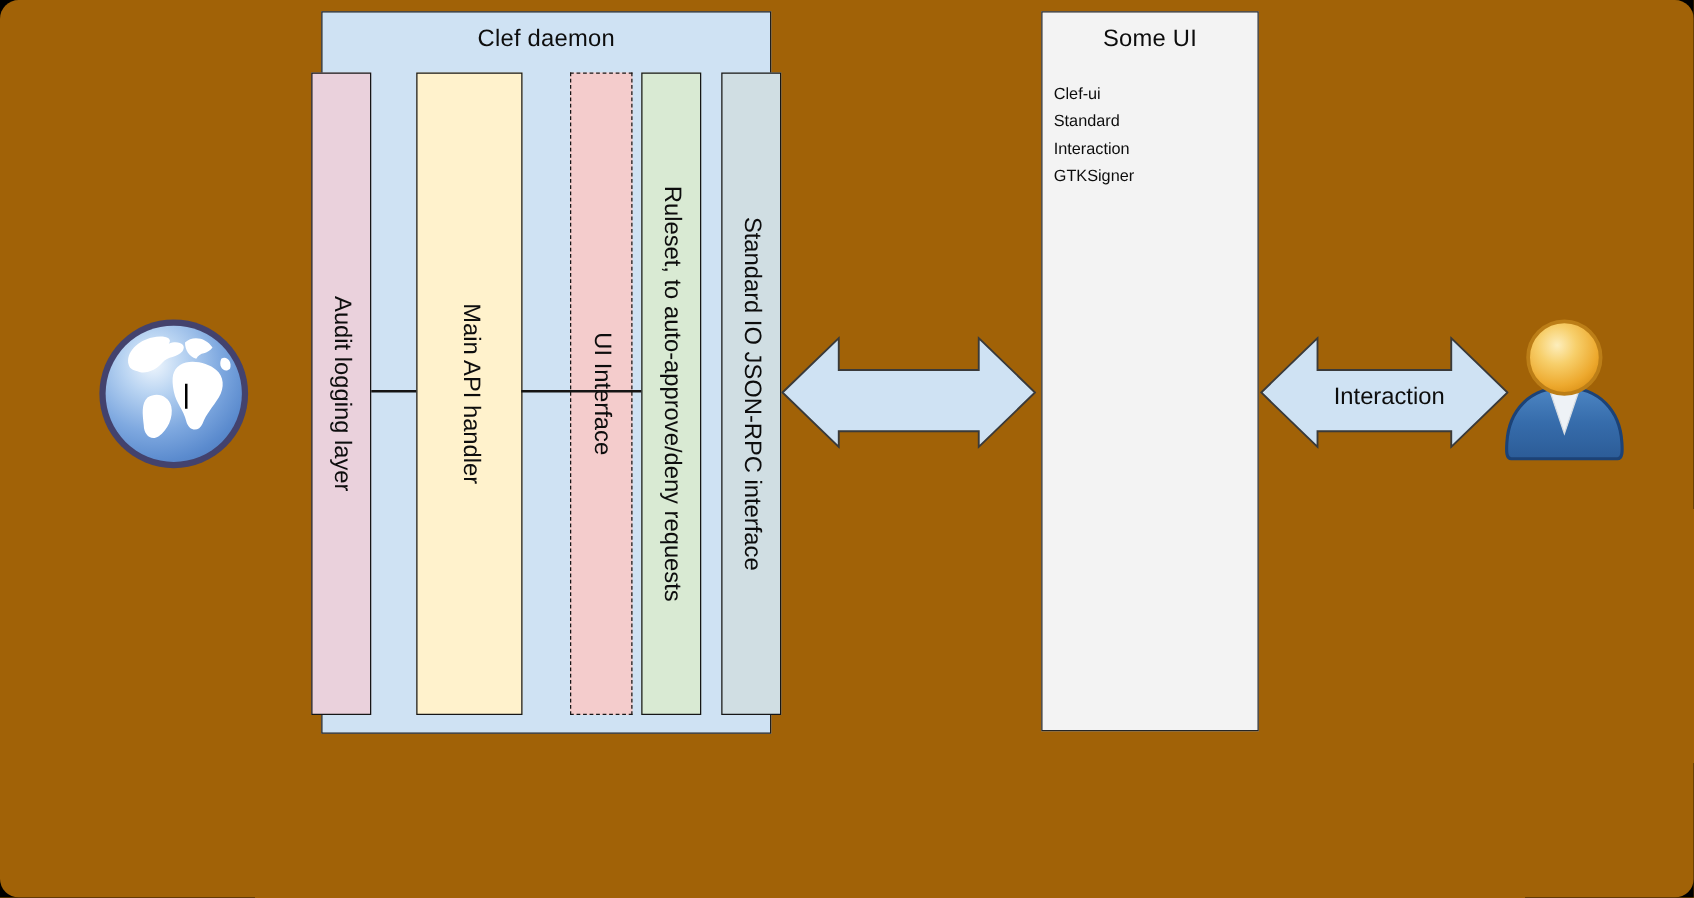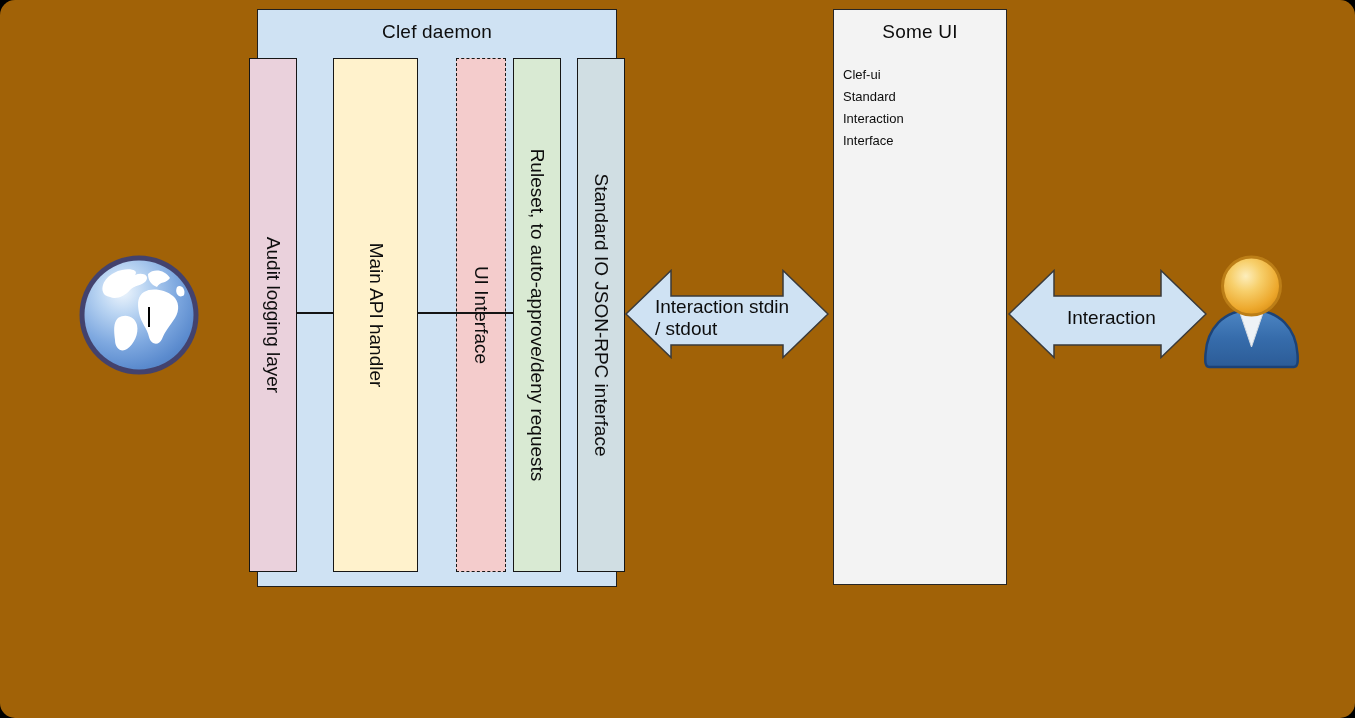--- a/index.html
+++ b/index.html
@@ -94,32 +94,28 @@
   <div class="bar bar-stdio" style="background-color: rgb(208, 222, 227);">
     <span class="vlabel">Standard IO JSON-RPC interface</span>
   </div>
 
   <div class="connector connector-1"></div>
   <div class="connector connector-2"></div>
 
   <svg class="arrow" style="left:625px" width="204" height="90" viewBox="0 0 204 90">
     <polygon points="1,45 46,1.5 46,27 158,27 158,1.5 203,45 158,88.5 158,76 46,76 46,88.5" fill="#cfe2f3" stroke="#3a3a3a" stroke-width="1.5"></polygon>
   </svg>
-  <div class="arrow-label arrow1-label">
-    <div>Interaction stdin</div>
-    <div>/ stdout</div>
-  </div>
 
   <div class="someui-box" style="background-color: rgb(243, 243, 243);">
     <div class="box-title">Some UI</div>
     <div class="someui-list">
       <div>Clef-ui</div>
       <div>Standard</div>
       <div>Interaction</div>
-      <div>Interface</div>
+      <div>GTKSigner</div>
     </div>
   </div>
 
   <svg class="arrow" style="left:1008px" width="199" height="90" viewBox="0 0 199 90">
     <polygon points="1,45 46,1.5 46,27 153,27 153,1.5 198,45 153,88.5 153,76 46,76 46,88.5" fill="#cfe2f3" stroke="#3a3a3a" stroke-width="1.5"></polygon>
   </svg>
   <div class="arrow-label arrow2-label">Interaction</div>
 
   <svg class="person" width="97" height="117" viewBox="0 0 97 117">
     <defs>

